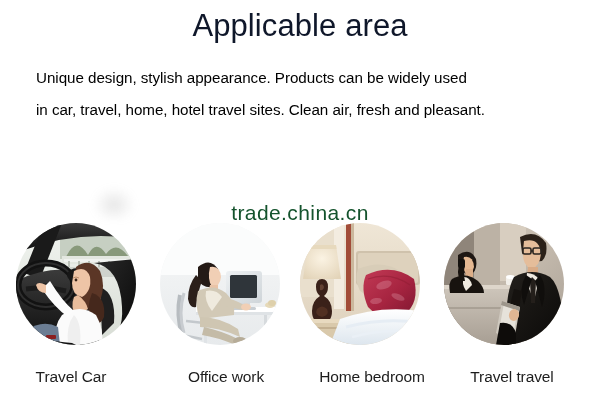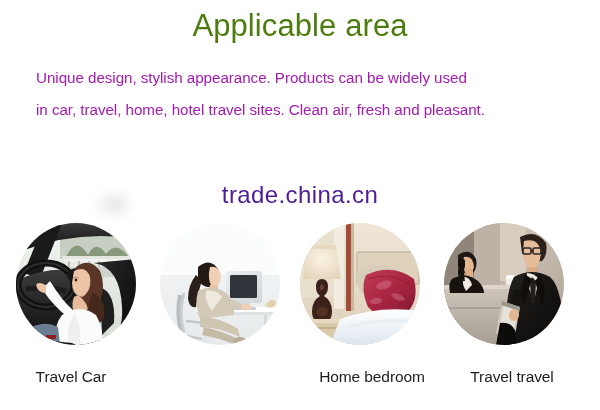--- a/index.html
+++ b/index.html
@@ -23,49 +23,49 @@
   
   #page-title {
     position: absolute;
     top: 6px;
     left: 0;
     width: 600px;
     text-align: center;
     font-size: 31px;
     line-height: 40px;
     font-weight: 400;
-    color: #4d7c0f;
+    color: #0f172a;
     letter-spacing: 0.1px;
   }
 
   #description {
     position: absolute;
     top: 62px;
     left: 36px;
     width: 542px;
     font-size: 15.2px;
     line-height: 32px;
-    color: #a21caf;
+    color: #000000;
     letter-spacing: -0.05px;
     white-space: normal;
   }
   #description .desc-line {
     display: block;
   }
 
   
   #watermark {
     position: absolute;
-    top: 182px;
+    top: 200px;
     left: 0;
     width: 600px;
     text-align: center;
-    font-size: 24px;
+    font-size: 21px;
     line-height: 26px;
-    color: #4c1d95;
+    color: #14532d;
     letter-spacing: 0.4px;
     font-weight: 400;
     user-select: none;
   }
 
   
   #bg-smudge {
     position: absolute;
     left: 92px;
     top: 186px;
@@ -410,17 +410,18 @@
 
           <path d="M56 100 Q68 98 72 110 L72 122 L52 122 Z" fill="#0e0c0a"></path>
         </svg>
       </div>
     </div>
 
   </div>
 
   <div id="captions">
     <div class="caption cap-1">Travel Car</div>
+    <div class="caption cap-2">Office work</div>
     <div class="caption cap-3">Home bedroom</div>
     <div class="caption cap-4">Travel travel</div>
   </div>
 
 </div>
 
 </body></html>

